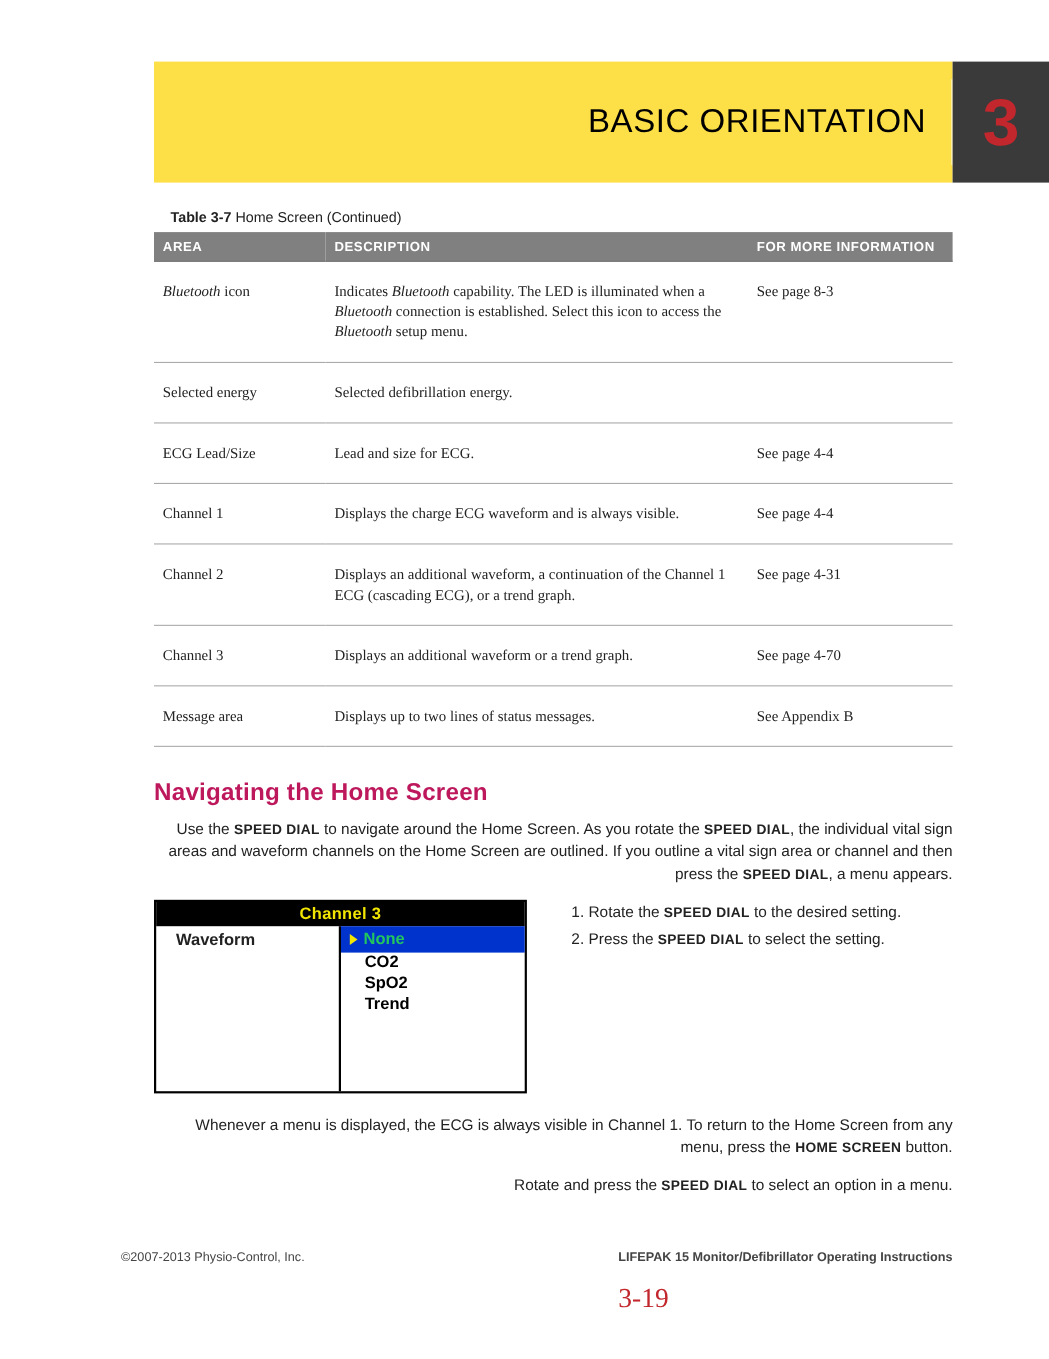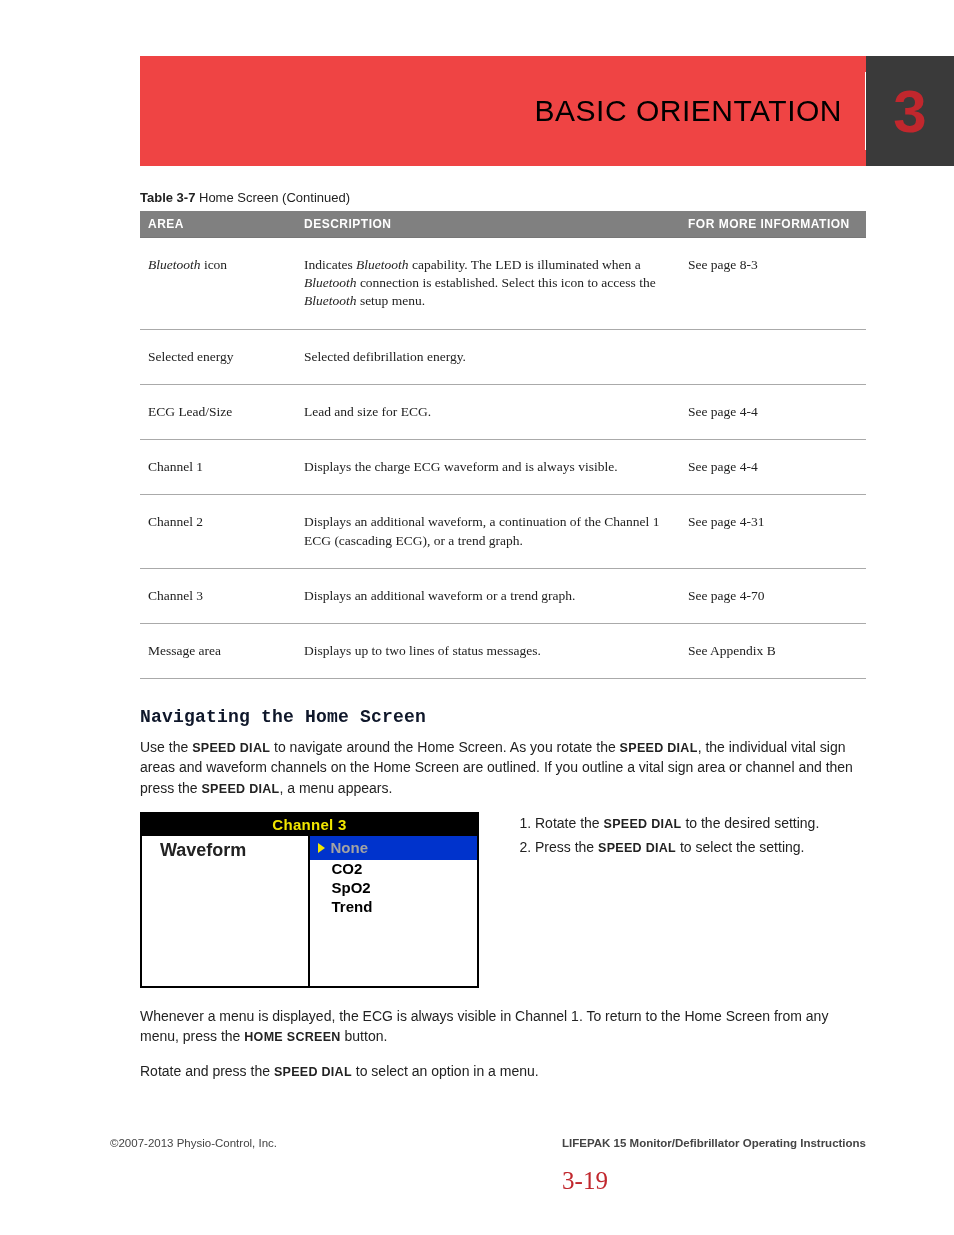--- a/index.html
+++ b/index.html
@@ -16,21 +16,21 @@
     position: relative;
     box-sizing: border-box;
   }
   
   .top-grey {
     position: absolute;
     left: 140px;
     top: 56px;
     right: 88px;
     height: 110px;
-    background: #ef4444;
+    background: #fde047;
     display: flex;
     align-items: center;
     justify-content: flex-end;
     padding-right: 24px;
     box-sizing: border-box;
   }
   .top-grey .title {
     font-family: "Arial Black", "Arial Narrow", Arial, sans-serif;
     font-weight: 400;
     letter-spacing: 0.5px;
@@ -68,20 +68,21 @@
   
   .content {
     position: absolute;
     left: 140px;
     right: 88px;
     top: 190px;
   }
   .table-caption {
     font-size: 13px;
     margin-bottom: 6px;
+    margin-left: 15px;
   }
   .table-caption b { font-weight: bold; }
   table.data {
     width: 100%;
     border-collapse: collapse;
     font-size: 13.5px;
   }
   table.data thead th {
     background: #808080;
     color: #fff;
@@ -99,32 +100,33 @@
     padding: 18px 8px;
     vertical-align: top;
     border-bottom: 1px solid #aaa;
     line-height: 1.35;
     font-family: Liberation Serif, serif;
   }
   table.data td.area { width: 140px; }
   table.data td.info { width: 170px; }
   .italic { font-style: italic; }
   h2.section {
-    color: #0f172a;
-    font-family: Liberation Mono, monospace;
-    font-size: 18px;
+    color: #be185d;
+    font-family: Liberation Sans, sans-serif;
+    font-size: 22px;
     font-weight: 700;
     font-stretch: condensed;
     margin: 28px 0 10px 0;
     letter-spacing: 0.2px;
   }
   p.body {
     font-size: 14px;
     line-height: 1.45;
     margin: 0 0 14px 0;
+    text-align: right;
   }
   .smallcaps {
     font-variant: small-caps;
     font-weight: bold;
     font-size: 12.5px;
     letter-spacing: 0.3px;
   }
   
   .menu-row {
     display: flex;
@@ -147,31 +149,31 @@
     padding: 2px 0 3px 0;
     letter-spacing: 0.3px;
   }
   .menu-body {
     display: flex;
   }
   .menu-left {
     width: 50%;
     border-right: 2px solid #000;
     padding: 4px 8px 4px 18px;
-    font-size: 18px;
+    font-size: 15px;
     box-sizing: border-box;
     min-height: 150px;
   }
   .menu-right {
     width: 50%;
     box-sizing: border-box;
   }
   .menu-sel {
     background: #0033cc;
-    color: #a3a3a3;
+    color: #22c55e;
     padding: 3px 8px 4px 8px;
     font-size: 15px;
     display: flex;
     align-items: center;
     gap: 6px;
   }
   .menu-sel .tri {
     width: 0; height: 0;
     border-top: 5px solid transparent;
     border-bottom: 5px solid transparent;

